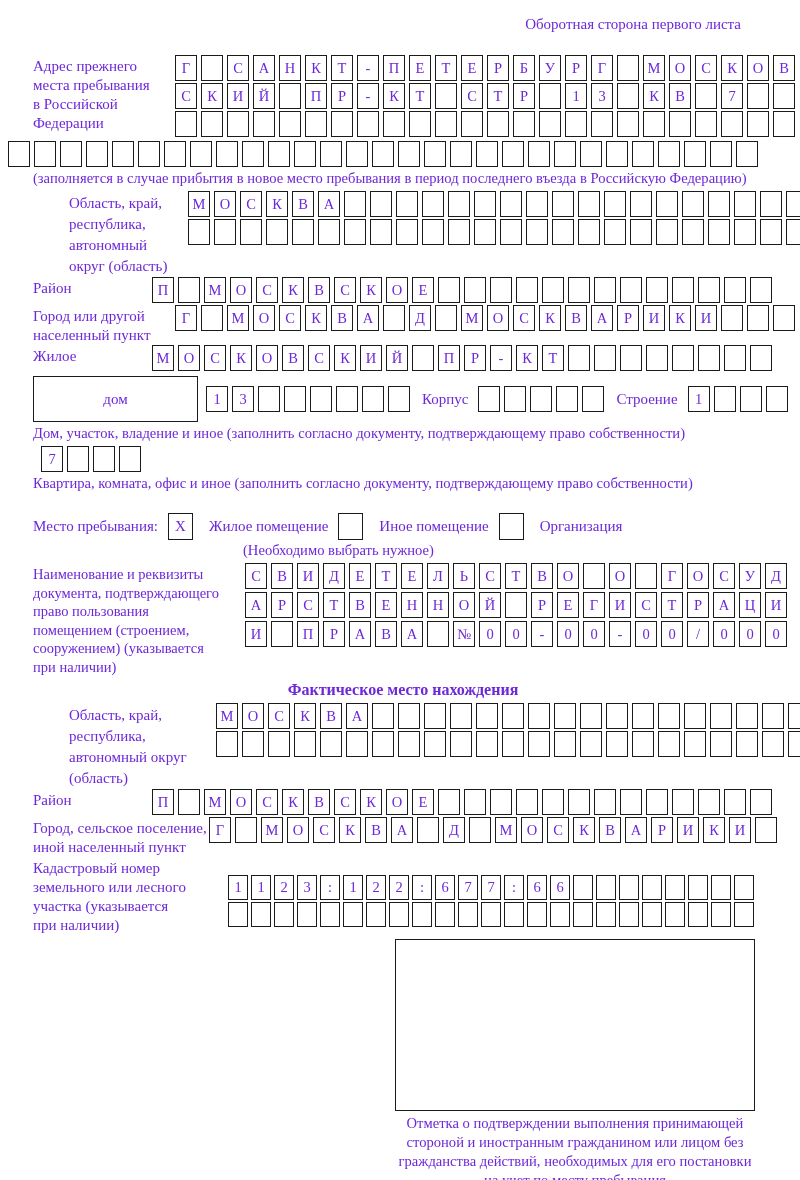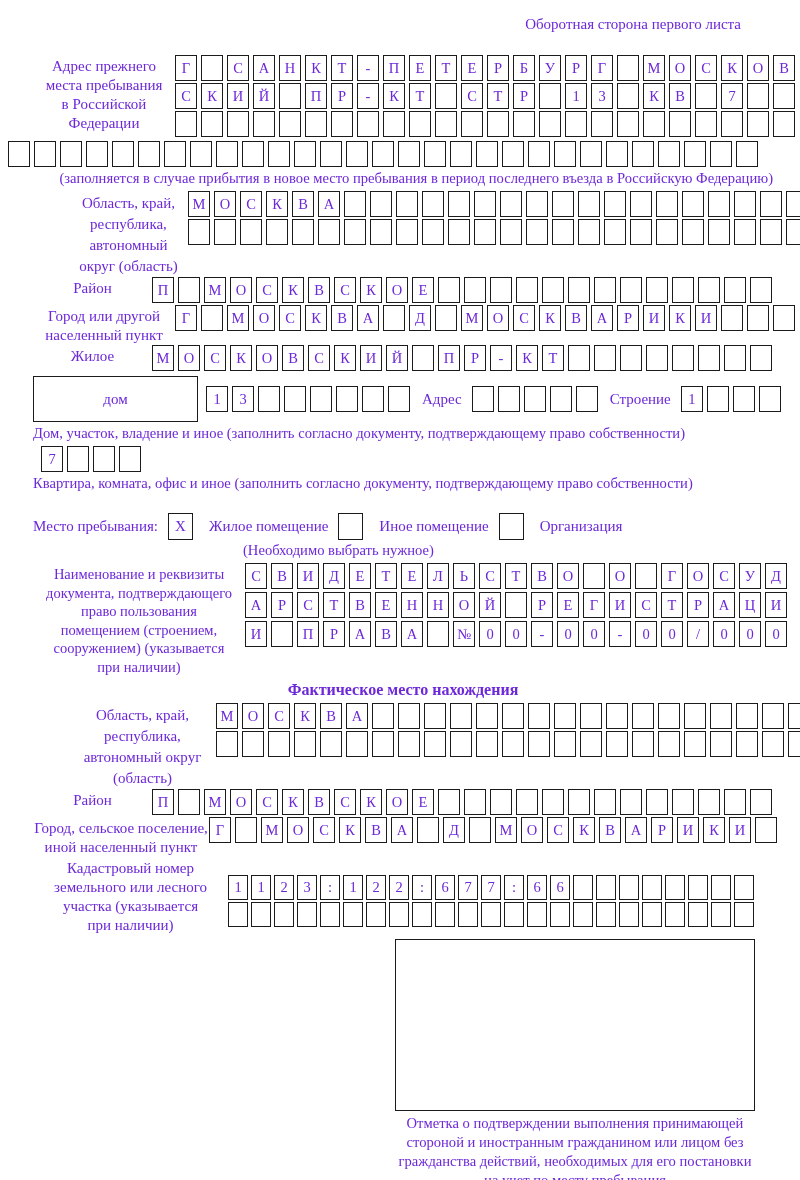--- a/index.html
+++ b/index.html
@@ -3,38 +3,38 @@
 <meta charset="utf-8">
 <style>
   html,body { margin:0; padding:0; background:#fff; }
   .page {
     position:relative; width:800px; height:1180px; overflow:hidden;
     box-sizing:border-box; padding:16px 27px 0 33px;
     font-family:"Liberation Serif","DejaVu Serif",serif;
     font-size:15px; color:#6d28d9; background:#fff;
   }
   .header-note { text-align:right; padding-right:32px; font-size:15px; }
-  .frow { display:flex; align-items:flex-start;text-align:center; }
+  .frow { display:flex; align-items:flex-start; }
   .lbl { white-space:pre-line; line-height:19px; flex:0 0 auto; padding-top:2px; }
   .lh21 { line-height:21px;margin-left:36px; }
   .lh18 { line-height:18.5px; font-size:14.5px; }
   .w142 { flex-basis:142px; } .w119 { flex-basis:119px; } .w212 { flex-basis:212px; }
   .w147 { flex-basis:147px; } .w176 { flex-basis:176px; } .w195 { flex-basis:195px; }
   .rows { display:flex; flex-direction:column; }
   .boxrow { display:flex; gap:4px; margin-bottom:2px; }
   .cbox {
     box-sizing:border-box; flex:0 0 22px; width:22px; height:26px;
     border:1.6px solid #1b1b1b; display:inline-flex; align-items:center;
     justify-content:center; font-size:14.5px; background:#fff;
   }
   .sm { gap:3px; }
   .sm .cbox { flex-basis:20px; width:20px; height:25px; }
   .overflow-row { margin-left:-25px; margin-top:2px; }
   .cap { font-size:14.6px; line-height:19px; margin:2px 0 3px 0; white-space:pre-line; }
-  .center { text-align:right; }
+  .center { text-align:left; }
   .h2 { text-align:center; font-weight:bold; font-size:16px; margin:5px 0 4px 0; }
   .mt22 { margin-top:22px; }
   .bigbox {
     box-sizing:border-box; border:1.6px solid #1b1b1b; height:46px;
     display:flex; align-items:center; justify-content:center; flex:0 0 auto;
   }
   .houserow, .aptrow { display:flex; align-items:center; margin:3px 0 2px 0; }
   .houserow .boxrow, .aptrow .boxrow { margin:0 0 0 8px; }
   .inline-lbl { margin:0 2px 0 12px; }
   .stayrow { display:flex; align-items:center; margin:20px 0 0 0; }
@@ -337,21 +337,21 @@
     <div class="boxrow">
         <span class="cbox">1</span>
         <span class="cbox">3</span>
         <span class="cbox"></span>
         <span class="cbox"></span>
         <span class="cbox"></span>
         <span class="cbox"></span>
         <span class="cbox"></span>
         <span class="cbox"></span>
       </div>
-    <span class="inline-lbl">Адрес</span>
+    <span class="inline-lbl">Корпус</span>
     <div class="boxrow">
         <span class="cbox"></span>
         <span class="cbox"></span>
         <span class="cbox"></span>
         <span class="cbox"></span>
         <span class="cbox"></span>
       </div>
     <span class="inline-lbl">Строение</span>
     <div class="boxrow">
         <span class="cbox">1</span>

